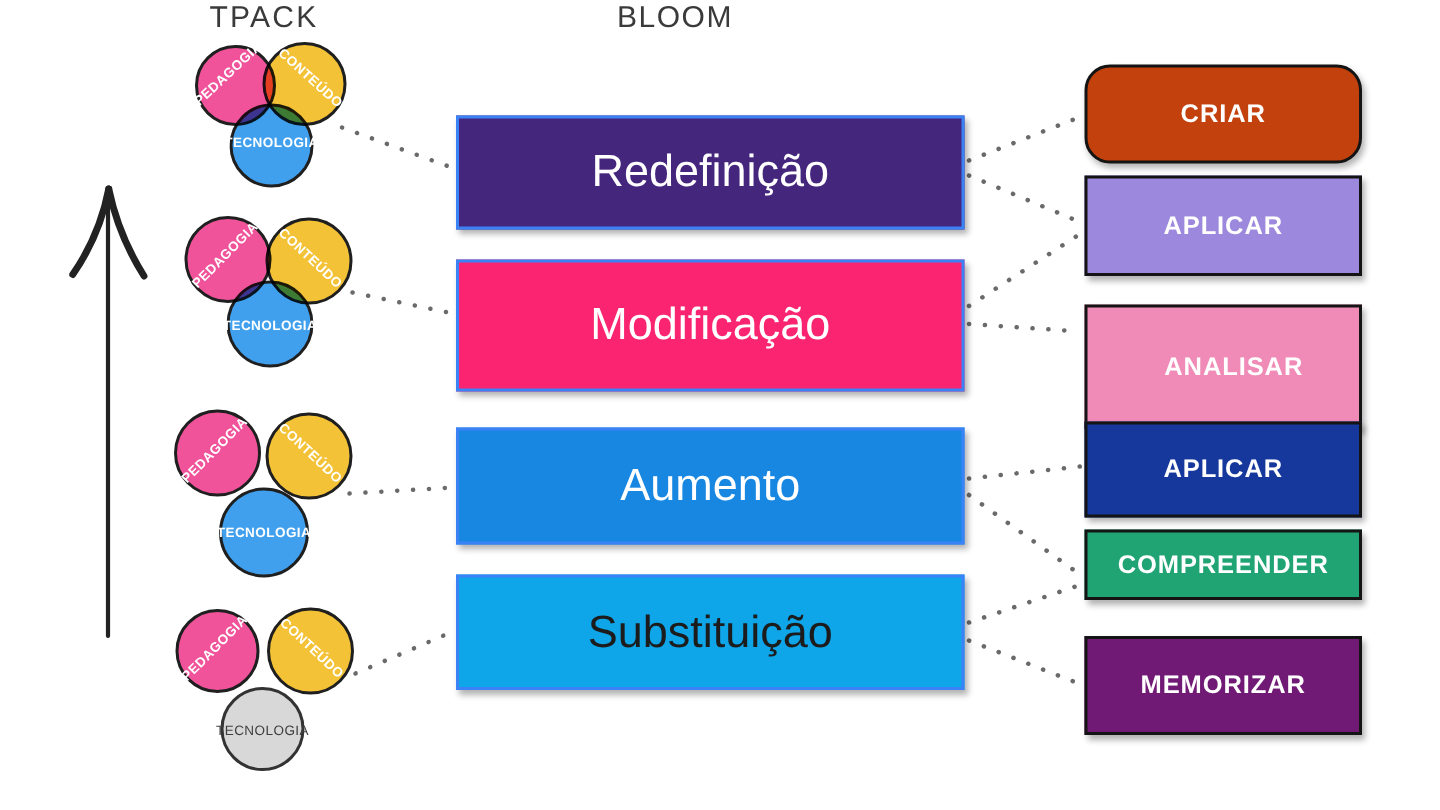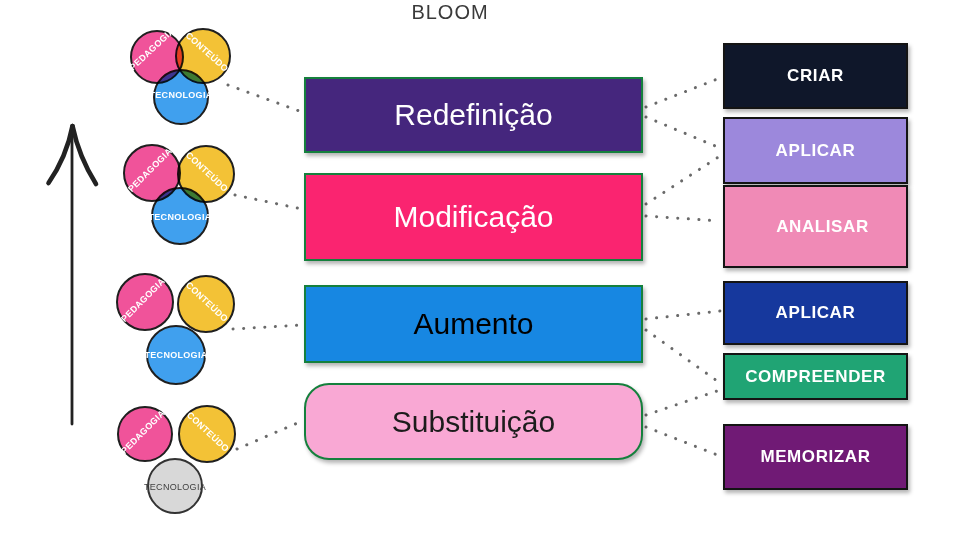--- a/index.html
+++ b/index.html
@@ -53,46 +53,47 @@
   .c4 .ci-pedagogy{left:4px;top:2px;width:56px;height:56px;}
   .c4 .ci-content{left:65px;top:1px;width:58px;height:58px;}
   .c4 .ci-technology{left:34px;top:54px;width:56px;height:56px;border-color:#333;}
   .c4 .lbl-pedagogy{left:30px;top:28px;--rot:-45deg;}
   .c4 .lbl-content{left:95px;top:28px;--rot:43deg;}
   .c4 .lbl-technology{left:62px;top:83px;color:#3f3f3f;font-weight:500;}
 
   
   .samr-box{
     position:absolute;left:304px;width:339px;display:flex;align-items:center;justify-content:center;
-    font-size:30px;border:2px solid #15803d;box-sizing:border-box;
+    font-size:30px;border:2px solid #3b82f6;box-sizing:border-box;
     box-shadow:2px 3px 4px rgba(0,0,0,0.3);
   }
   .samr-0{top:77px;height:76px;}
   .samr-1{top:173px;height:88px;}
   .samr-2{top:285px;height:78px;}
   .samr-3{top:383px;height:77px;}
 
   
   .bloom-box{
     position:absolute;left:723px;width:185px;display:flex;align-items:center;justify-content:center;
     font-size:17px;font-weight:bold;letter-spacing:0.6px;border:2px solid #141414;box-sizing:border-box;
     box-shadow:2px 3px 4px rgba(0,0,0,0.3);
   }
   .bloom-0{top:43px;height:66px;}
   .bloom-1{top:117px;height:67px;}
-  .bloom-2{top:185px;height:83px;padding-left:14px;}
+  .bloom-2{top:203px;height:83px;padding-left:14px;}
   .bloom-3{top:281px;height:64px;}
   .bloom-4{top:353px;height:47px;}
   .bloom-5{top:424px;height:66px;}
 </style>
 </head>
 <body>
 
 <div class="stage">
 
+  <div class="hdr hdr-tpack">TPACK</div>
   <div class="hdr hdr-samr">BLOOM</div>
 
   <svg class="layer" viewBox="0 0 960 540">
     <g style="stroke: rgb(34, 34, 34);">
       <line class="arrow-part" x1="72" y1="424" x2="72" y2="128" stroke-width="2.8"></line>
       <path class="arrow-part" d="M72.5,126 Q66.5,157 48.5,183" stroke-width="4.6"></path>
       <path class="arrow-part" d="M72.5,126 Q79,157 96,184" stroke-width="4.6"></path>
     </g>
     <g style="stroke: rgb(106, 106, 106);">
       <line class="dotline" x1="228" y1="85" x2="302" y2="112"></line>
@@ -145,28 +146,28 @@
     <span class="clabel lbl-content">CONTEÚDO</span>
     <span class="clabel lbl-technology">TECNOLOGIA</span>
   </div>
 
   <div class="samr-box samr-0" style="background-color: rgb(69, 38, 125); color: rgb(255, 255, 255);">
     <span>Redefinição</span>
   </div>
   <div class="samr-box samr-1" style="background-color: rgb(250, 36, 112); color: rgb(255, 255, 255);">
     <span>Modificação</span>
   </div>
-  <div class="samr-box samr-2" style="background-color: rgb(23, 135, 226); color: #000000;">
+  <div class="samr-box samr-2" style="background-color: rgb(23, 135, 226); color: #ffffff;">
     <span>Aumento</span>
   </div>
-  <div class="samr-box samr-3" style="background-color: #f9a8d4; color: rgb(28, 28, 28); border-radius: 25px;">
+  <div class="samr-box samr-3" style="background-color: #0ea5e9; color: rgb(28, 28, 28);">
     <span>Substituição</span>
   </div>
 
-  <div class="bloom-box bloom-0" style="background-color: #0f172a; color: rgb(255, 255, 255);">
+  <div class="bloom-box bloom-0" style="background-color: #c2410c; color: rgb(255, 255, 255); border-radius: 17px;">
     <span>CRIAR</span>
   </div>
   <div class="bloom-box bloom-1" style="background-color: rgb(156, 136, 220); color: rgb(255, 255, 255);">
     <span>APLICAR</span>
   </div>
   <div class="bloom-box bloom-2" style="background-color: rgb(240, 138, 182); color: rgb(255, 255, 255);">
     <span>ANALISAR</span>
   </div>
   <div class="bloom-box bloom-3" style="background-color: rgb(22, 56, 157); color: rgb(255, 255, 255); align-items: center;">
     <span>APLICAR</span>

